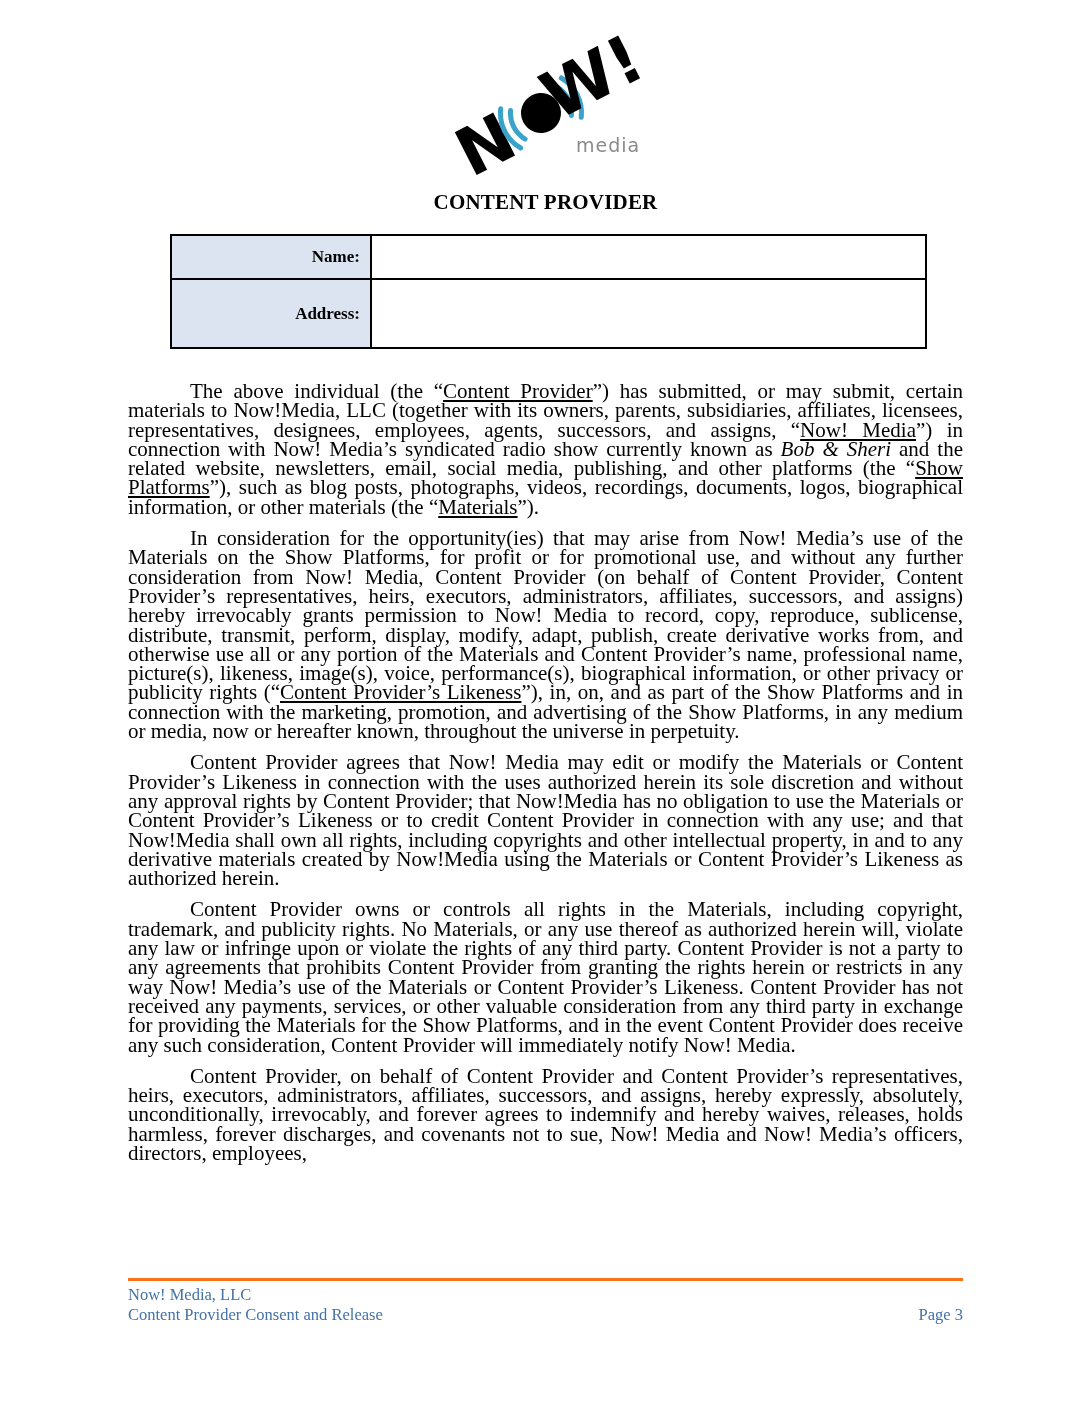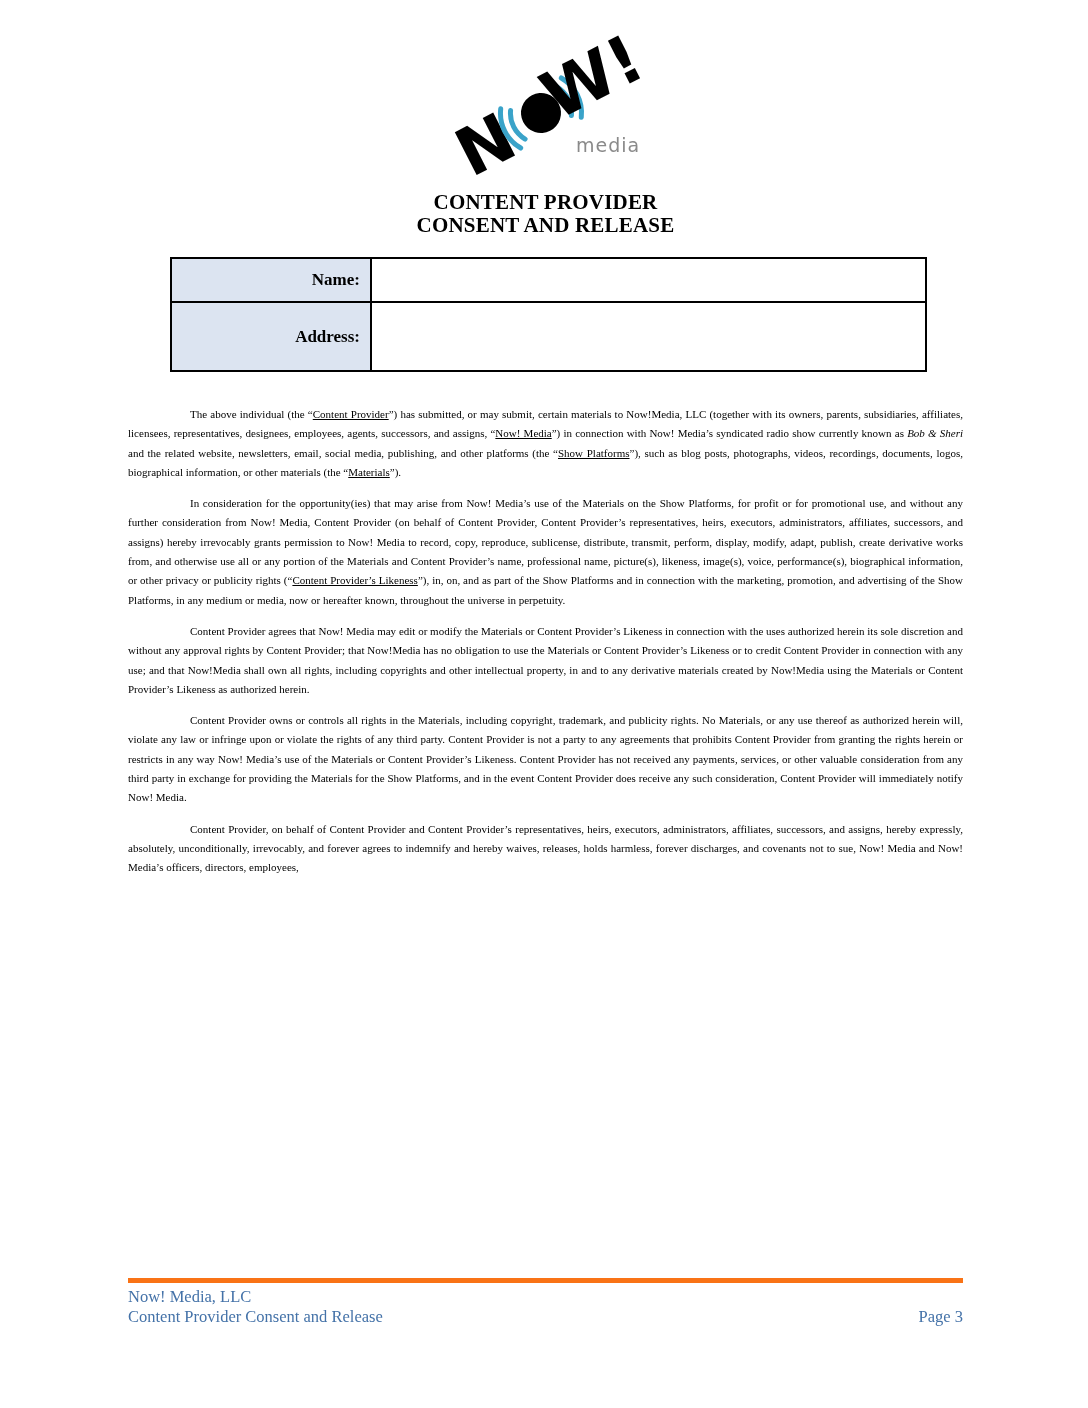--- a/index.html
+++ b/index.html
@@ -49,30 +49,30 @@
   .form-table td.val { background:#fff; }
   tr.r1 td { height:44px; }
   tr.r2 td { height:69px; }
   tr.r3 td { height:46px; }
   
   .body { margin-top:33px; }
   .body p {
     margin:0 0 12px 0;
     text-align:justify;
     text-indent:62px;
-    font-size:11px;
+    font-size:21px;
     line-height:19.3px;
   }
   .body p span.u { text-decoration:underline; }
   .body p span.i { font-style:italic; }
   
   .footer {
     position:absolute;
     left:128px; right:125px; top:1278px;
-    border-top:5px solid #f97316;
+    border-top:3px solid #f97316;
     padding-top:4px;
     color:#4472a8;
     font-size:16.5px;
     line-height:20px;
   }
   .footer .row2 { display:flex; justify-content:space-between; }
 </style>
 </head>
 <body>
 
@@ -90,21 +90,20 @@
           <path d="M 34 -22 A 40 40 0 0 1 34 22"></path>
         </g>
         <text class="brand" x="62" y="14" font-size="66" text-anchor="middle" fill="#000000">W!</text>
       </g>
       <text x="135" y="97" font-family="DejaVu Sans, sans-serif" font-size="19" letter-spacing="1" fill="#8a8a8a">media</text>
     </svg>
   </div>
 
   <div class="title">
     <div>CONTENT PROVIDER</div>
-    <div>CONSENT AND RELEASE</div>
   </div>
 
   <table class="form-table">
     <colgroup>
       <col style="width:200px">
         <col style="width:263px">
         <col style="width:70px">
         <col style="width:222px">
     </colgroup>
     <tbody>

